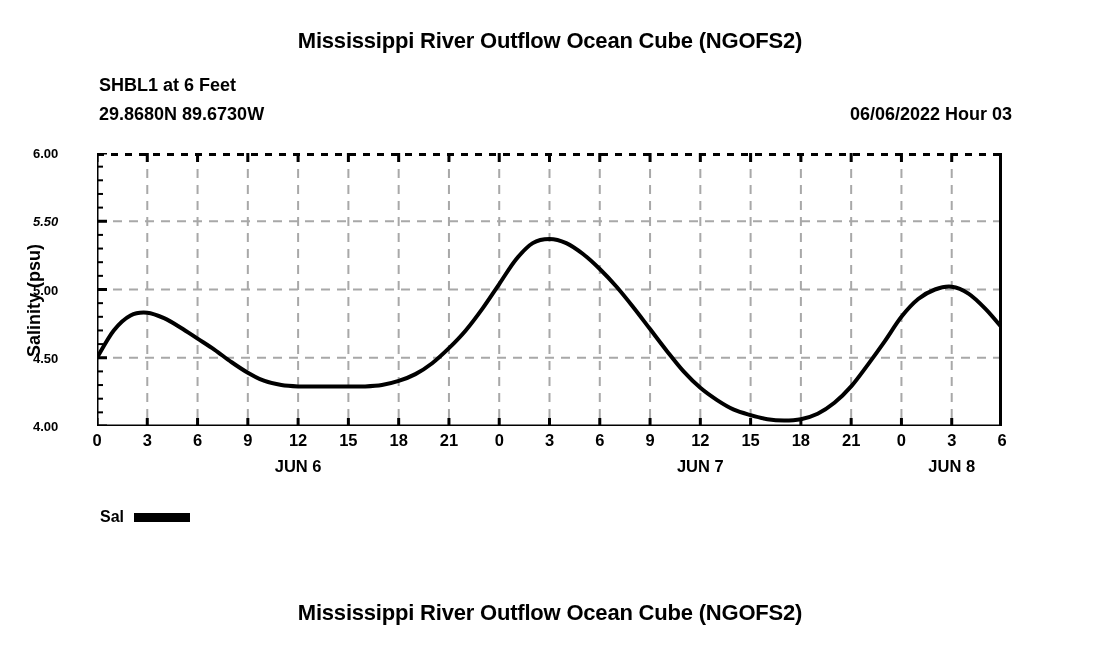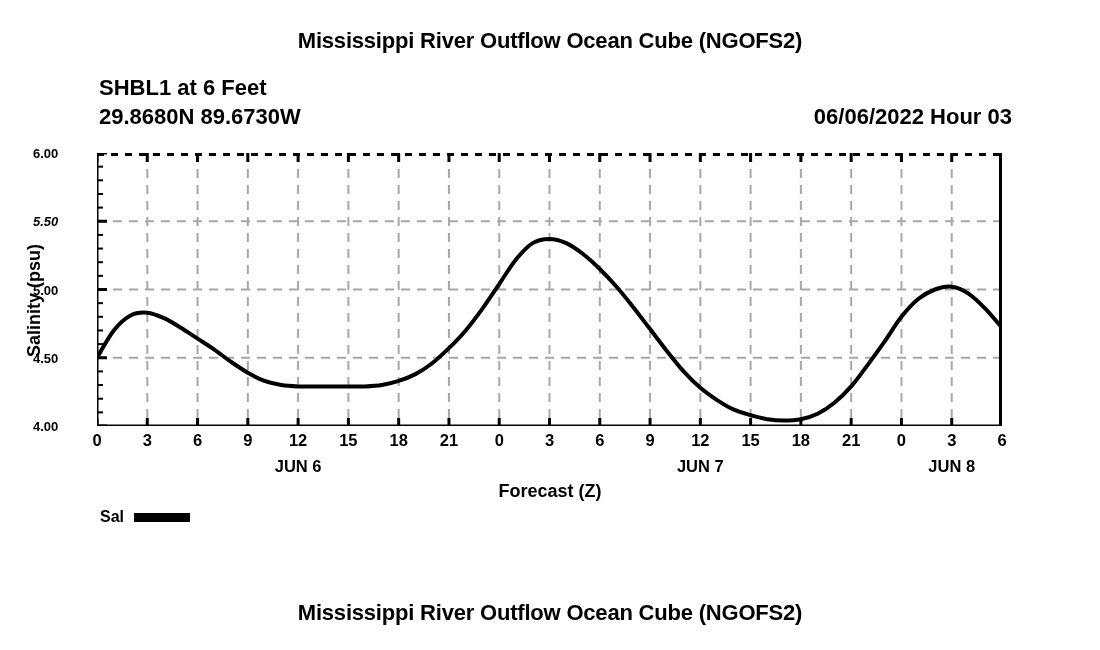--- a/index.html
+++ b/index.html
@@ -28,21 +28,21 @@
     text-align: center;
     font-size: 22px;
     font-weight: bold;
     letter-spacing: -0.2px;
   }
   #title-top  { top: 28px; }
   #title-bottom { top: 600px; }
 
   .hdr {
     position: absolute;
-    font-size: 22px;
+    font-size: 18px;
     font-weight: bold;
     white-space: nowrap;
   }
   #hdr-station { left: 99px; top: 75px; }
   #hdr-coords  { left: 99px; top: 104px; }
   #hdr-var     {
     left: 0; width: 1100px; top: 101px;
     text-align: center; font-size: 20px;
   }
   #hdr-run     { right: 88px; top: 104px; }
@@ -131,21 +131,20 @@
 
 <div class="page">
 
   <div class="main-title" id="title-top">Mississippi River Outflow Ocean Cube (NGOFS2)</div>
 
   <div class="hdr" id="hdr-station">SHBL1 at 6 Feet</div>
   <div class="hdr" id="hdr-coords">29.8680N  89.6730W</div>
   <div class="hdr" id="hdr-run">06/06/2022 Hour 03</div>
 
   <div id="y-axis-title">Salinity (psu)</div>
-  <div id="x-axis-title">Forecast (Z)</div>
 
   <div class="plot-wrap">
     <svg class="plot-svg" id="plot-svg" width="905" height="273" viewBox="0 0 905 273">
       <g id="grid-layer">
           <line x1="50.27777777777777" y1="0" x2="50.27777777777777" y2="273" stroke="#a8a8a8" stroke-width="2" stroke-dasharray="9 7"></line>
           <line x1="100.55555555555554" y1="0" x2="100.55555555555554" y2="273" stroke="#a8a8a8" stroke-width="2" stroke-dasharray="9 7"></line>
           <line x1="150.83333333333331" y1="0" x2="150.83333333333331" y2="273" stroke="#a8a8a8" stroke-width="2" stroke-dasharray="9 7"></line>
           <line x1="201.1111111111111" y1="0" x2="201.1111111111111" y2="273" stroke="#a8a8a8" stroke-width="2" stroke-dasharray="9 7"></line>
           <line x1="251.3888888888889" y1="0" x2="251.3888888888889" y2="273" stroke="#a8a8a8" stroke-width="2" stroke-dasharray="9 7"></line>
           <line x1="301.66666666666663" y1="0" x2="301.66666666666663" y2="273" stroke="#a8a8a8" stroke-width="2" stroke-dasharray="9 7"></line>

